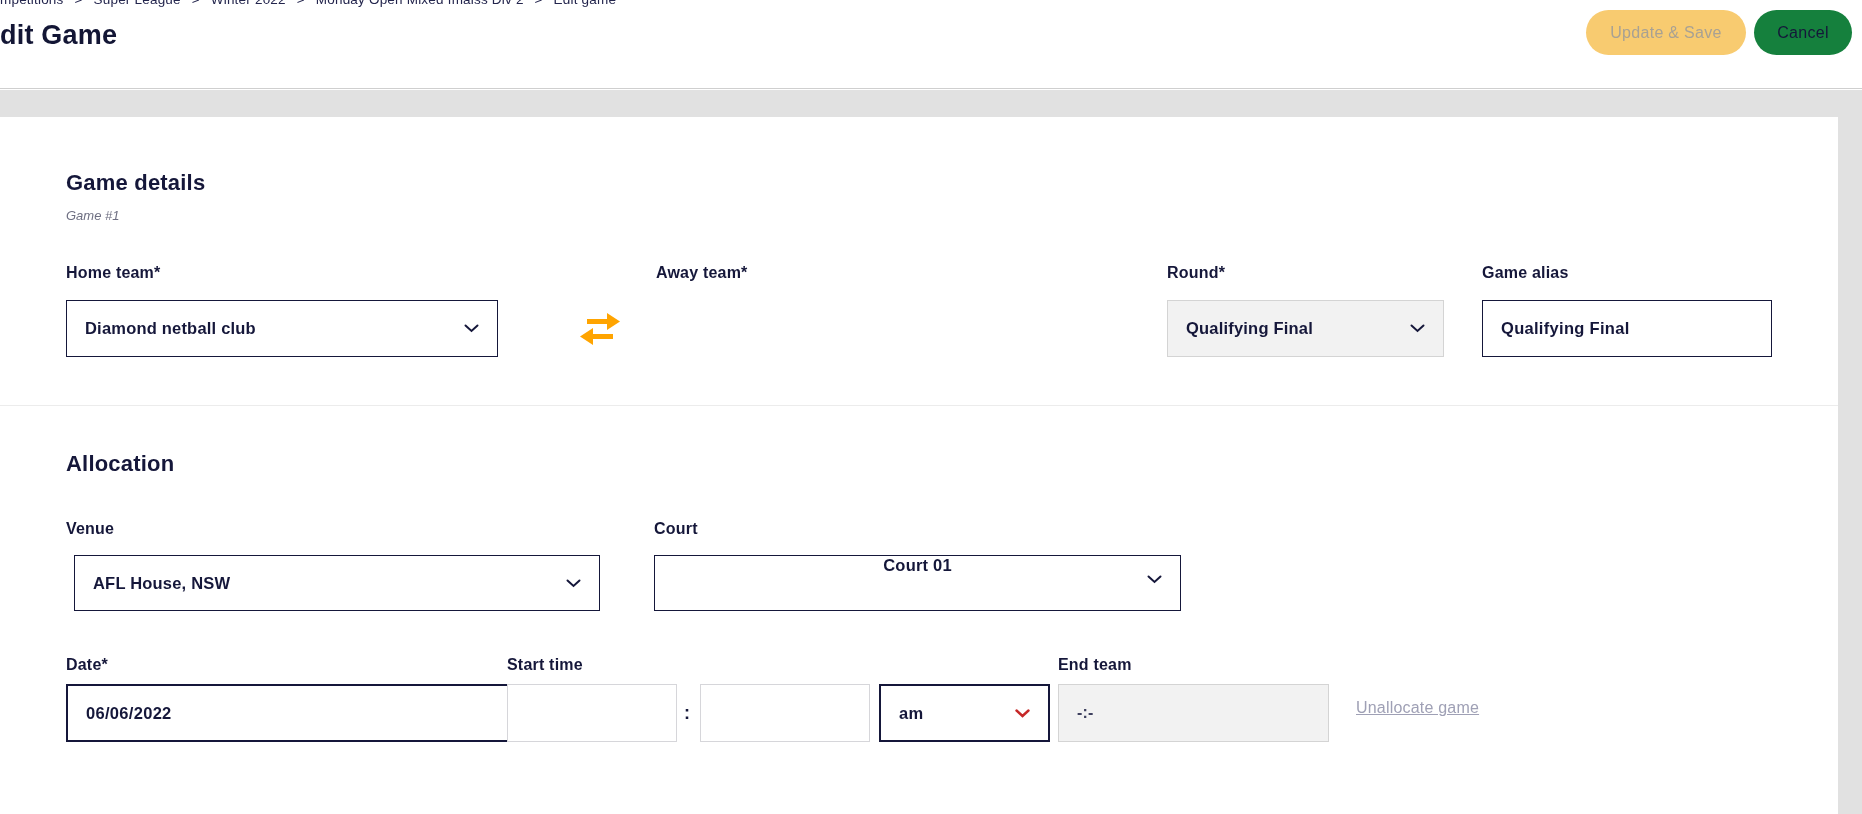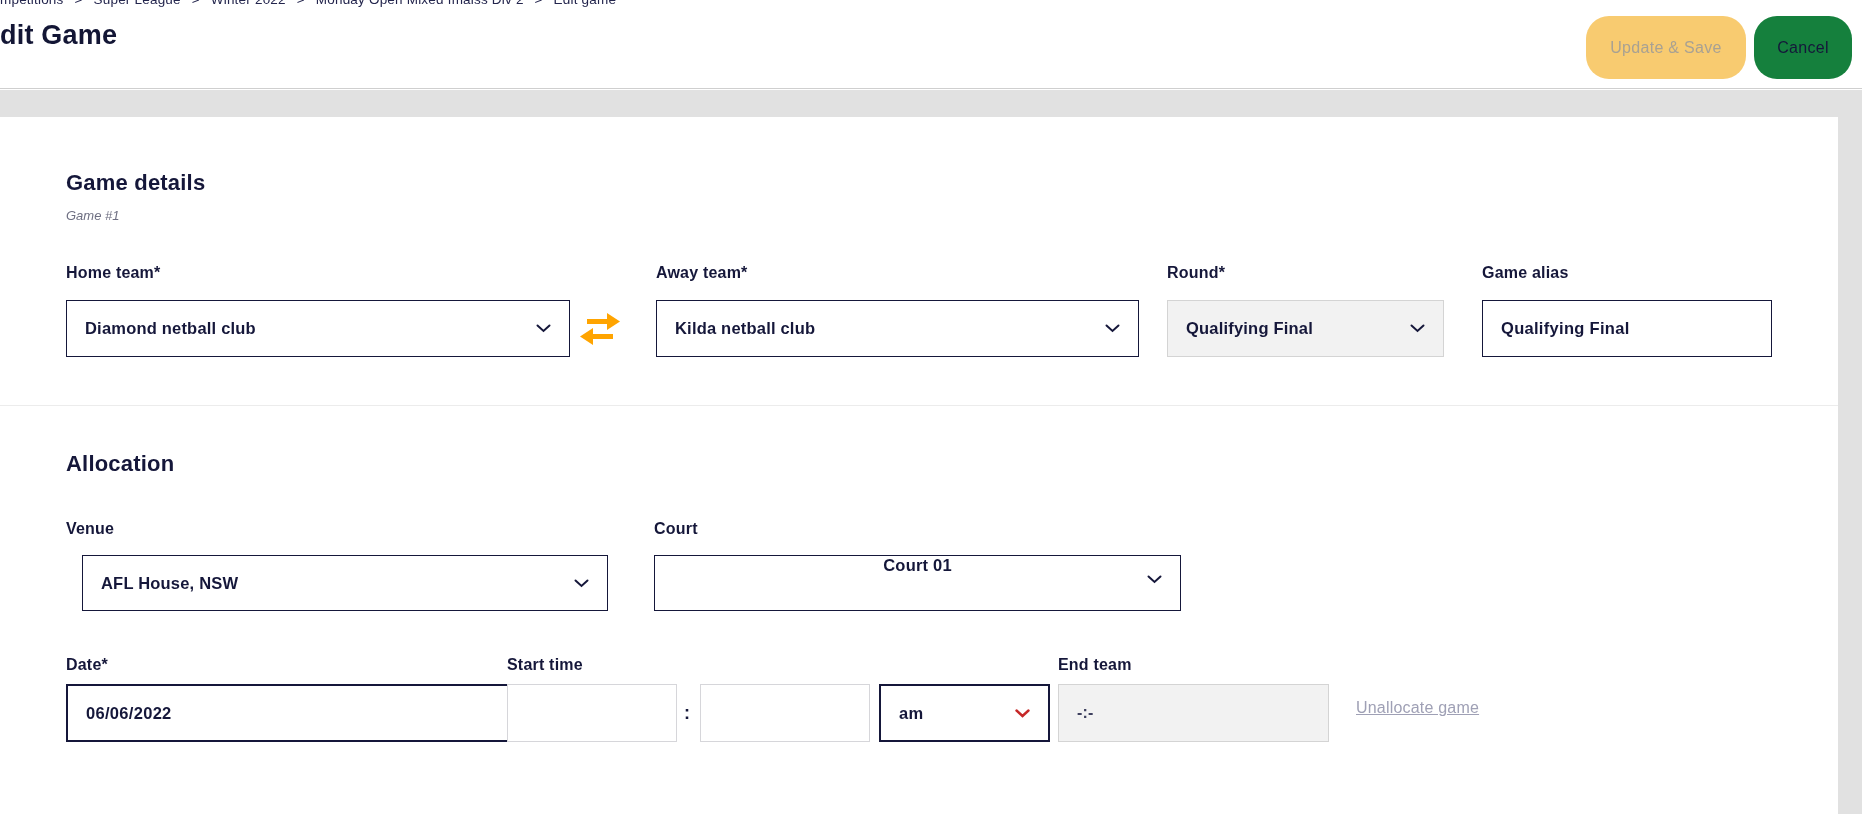--- a/index.html
+++ b/index.html
@@ -21,21 +21,21 @@
     font-size:13.5px; color:#23254d; letter-spacing:.2px;
     white-space:nowrap;
   }
   .breadcrumb .sep { margin:0 7px; color:#23254d; }
   .breadcrumb .crumb { cursor:pointer; }
   .page-title {
     position:absolute; top:20px; left:0;
     font-size:27px; font-weight:bold; color:#131635; letter-spacing:.2px;
   }
   .btn {
-    position:absolute; top:16px; height:63px;
+    position:absolute; top:10px; height:45px;
     border:none; border-radius:23px;
     font-family:"Liberation Sans",sans-serif;
     font-size:16px; letter-spacing:.3px; cursor:pointer;
   }
   .btn-primary {
     right:116px; width:160px;
     background:#F8CB70; color:#A8A193;
   }
   .btn-secondary {
     right:10px; width:98px;
@@ -124,21 +124,21 @@
 
 <div class="gray-band"></div>
 <div class="right-gutter"></div>
 
 <div class="card">
 
   <div class="section-heading" style="left:66px; top:53px;">Game details</div>
   <div class="sub-note" style="left:66px; top:91px;">Game #1</div>
 
   <div class="field-label" style="left:66px; top:147px;">Home team*</div>
-  <div class="field select" style="left:66px; top:183px; width:504px;">
+  <div class="field select" style="left:66px; top:183px; width:432px;">
     <span>Diamond netball club</span>
     <span class="chev">
       <svg width="15" height="9" viewBox="0 0 15 9">
           <path d="M1.5 1.5 L7.5 7 L13.5 1.5" stroke="#15173A" stroke-width="2" fill="none" stroke-linecap="round"></path>
         </svg>
     </span>
   </div>
 
   <button class="swap" style="left:576px; top:192px;">
     <span>
@@ -147,28 +147,20 @@
           <rect x="11" y="10" width="21" height="5"></rect>
           <polygon points="31,4 31,21 44,12.5"></polygon>
           <rect x="16" y="25" width="21" height="5"></rect>
           <polygon points="17,19 17,36 4,27.5"></polygon>
         </g>
       </svg>
     </span>
   </button>
 
   <div class="field-label" style="left:656px; top:147px;">Away team*</div>
-  <div class="field select" style="left:656px; top:183px; width:483px;">
-    <span>Kilda netball club</span>
-    <span class="chev">
-      <svg width="15" height="9" viewBox="0 0 15 9">
-          <path d="M1.5 1.5 L7.5 7 L13.5 1.5" stroke="#15173A" stroke-width="2" fill="none" stroke-linecap="round"></path>
-        </svg>
-    </span>
-  </div>
 
   <div class="field-label" style="left:1167px; top:147px;">Round*</div>
   <div class="field select muted" style="left:1167px; top:183px; width:277px;">
     <span>Qualifying Final</span>
     <span class="chev">
       <svg width="15" height="9" viewBox="0 0 15 9">
           <path d="M1.5 1.5 L7.5 7 L13.5 1.5" stroke="#15173A" stroke-width="2" fill="none" stroke-linecap="round"></path>
         </svg>
     </span>
   </div>
@@ -176,21 +168,21 @@
   <div class="field-label" style="left:1482px; top:147px;">Game alias</div>
   <div class="field" style="left:1482px; top:183px; width:290px;">
     <input type="text" value="Qualifying Final" style="">
   </div>
 
   <div class="divider"></div>
 
   <div class="section-heading" style="left:66px; top:334px;">Allocation</div>
 
   <div class="field-label" style="left:66px; top:403px;">Venue</div>
-  <div class="field select" style="left:82px; top:438px; width:526px; height:56px;">
+  <div class="field select" style="left:74px; top:438px; width:526px; height:56px;">
     <span>AFL House, NSW</span>
     <span class="chev">
       <svg width="15" height="9" viewBox="0 0 15 9">
           <path d="M1.5 1.5 L7.5 7 L13.5 1.5" stroke="#15173A" stroke-width="2" fill="none" stroke-linecap="round"></path>
         </svg>
     </span>
   </div>
 
   <div class="field-label" style="left:654px; top:403px;">Court</div>
   <div class="field select" style="left:654px; top:438px; width:527px; height:56px;flex-direction:column;">

